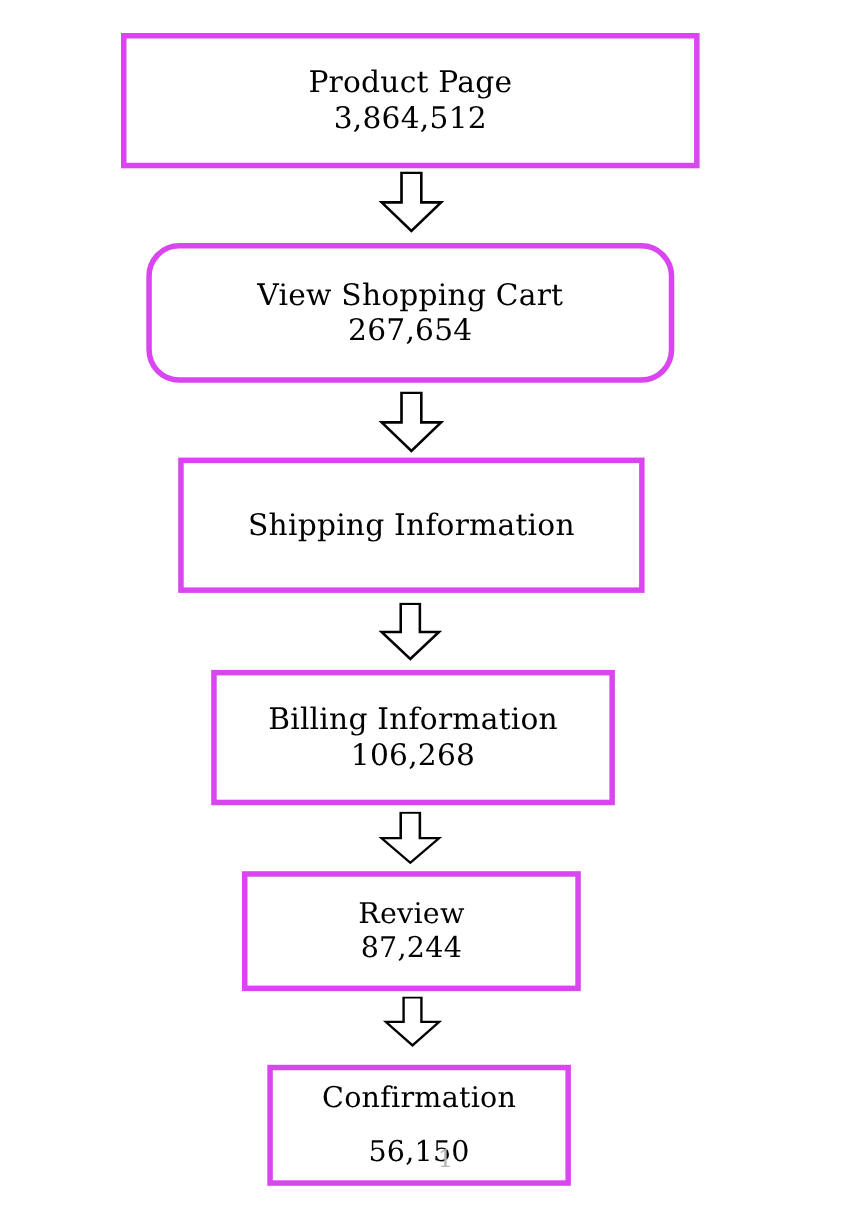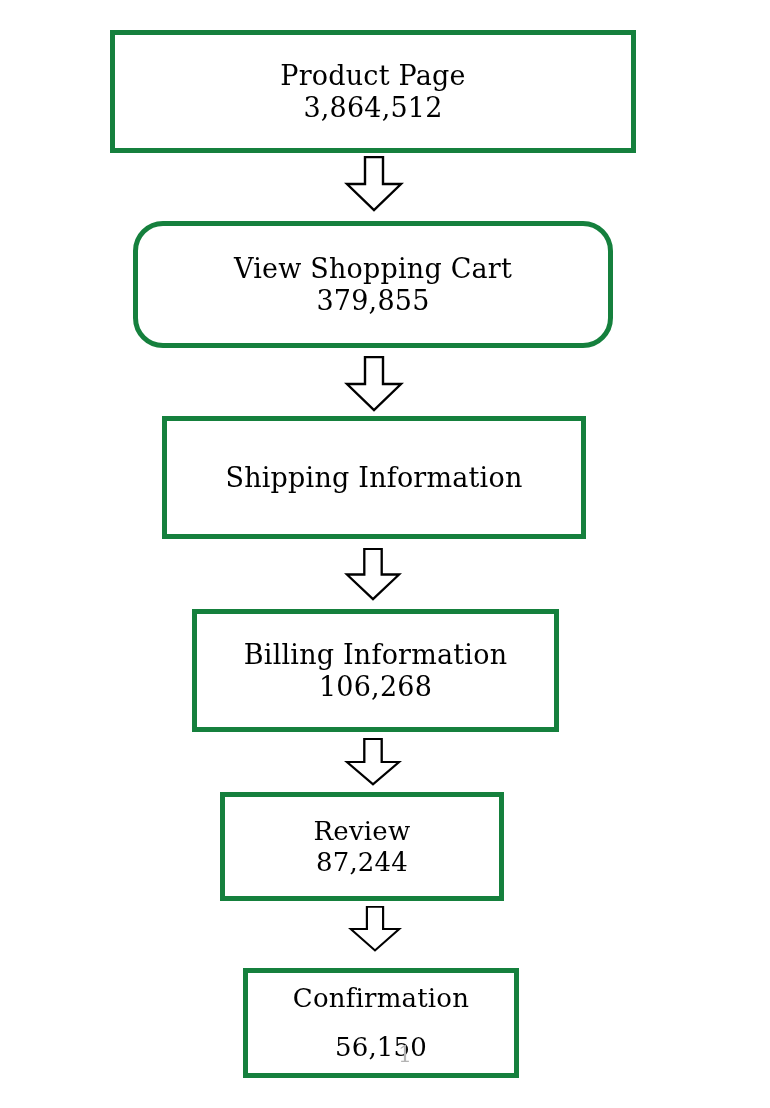--- a/index.html
+++ b/index.html
@@ -20,21 +20,21 @@
     left: 0;
     top: 0;
     width: 770px;
     height: 1108px;
   }
 
   .stage {
     position: absolute;
     box-sizing: border-box;
     background: #ffffff;
-    border: 5px solid #15803d;
+    border: 5px solid #d946ef;
     display: flex;
     flex-direction: column;
     align-items: center;
     justify-content: center;
     color: #000000;
     line-height: 1.18;
   }
 
   .stage-label {
     display: block;
@@ -62,21 +62,21 @@
     font-family: "DejaVu Serif", "Liberation Serif", serif;
     line-height: 1;
     z-index: 0;
   }
 
   
   .s0 { left: 110px; top: 30px;  width: 526px; height: 123px; font-size: 27px; }
   .s1 { left: 133px; top: 221px; width: 480px; height: 127px; font-size: 27px; border-radius: 30px; }
   .s2 { left: 162px; top: 416px; width: 424px; height: 123px; font-size: 27px; }
   .s3 { left: 192px; top: 609px; width: 367px; height: 123px; font-size: 27px; text-align: right; }
-  .s4 { left: 220px; top: 792px; width: 284px; height: 109px; font-size: 26px; }
+  .s4 { left: 220px; top: 792px; width: 308px; height: 109px; font-size: 26px; }
   .s5 { left: 243px; top: 968px; width: 276px; height: 110px; font-size: 26px; gap: 18px; }
 
   .a0 { left: 344px; top: 156px; width: 60px; height: 56px; }
   .a1 { left: 344px; top: 356px; width: 60px; height: 56px; }
   .a2 { left: 344px; top: 548px; width: 58px; height: 53px; }
   .a3 { left: 344px; top: 738px; width: 58px; height: 48px; }
   .a4 { left: 348px; top: 906px; width: 54px; height: 46px; }
 </style>
 </head>
 <body>
@@ -87,21 +87,21 @@
     <span class="stage-label">Product Page</span>
     <span class="stage-value">3,864,512</span>
   </div>
 
   <svg class="arrow a0" viewBox="0 0 60 56" preserveAspectRatio="none">
     <polygon points="21,1 39,1 39,28 57,28 30,54 3,28 21,28" fill="#ffffff" stroke="#000000" stroke-width="2.4" stroke-linejoin="miter"></polygon>
   </svg>
 
   <div class="stage s1">
     <span class="stage-label">View Shopping Cart</span>
-    <span class="stage-value">379,855</span>
+    <span class="stage-value">267,654</span>
   </div>
 
   <svg class="arrow a1" viewBox="0 0 60 56" preserveAspectRatio="none">
     <polygon points="21,1 39,1 39,28 57,28 30,54 3,28 21,28" fill="#ffffff" stroke="#000000" stroke-width="2.4" stroke-linejoin="miter"></polygon>
   </svg>
 
   <div class="stage s2">
     <span class="stage-label">Shipping Information</span>
   </div>
 

